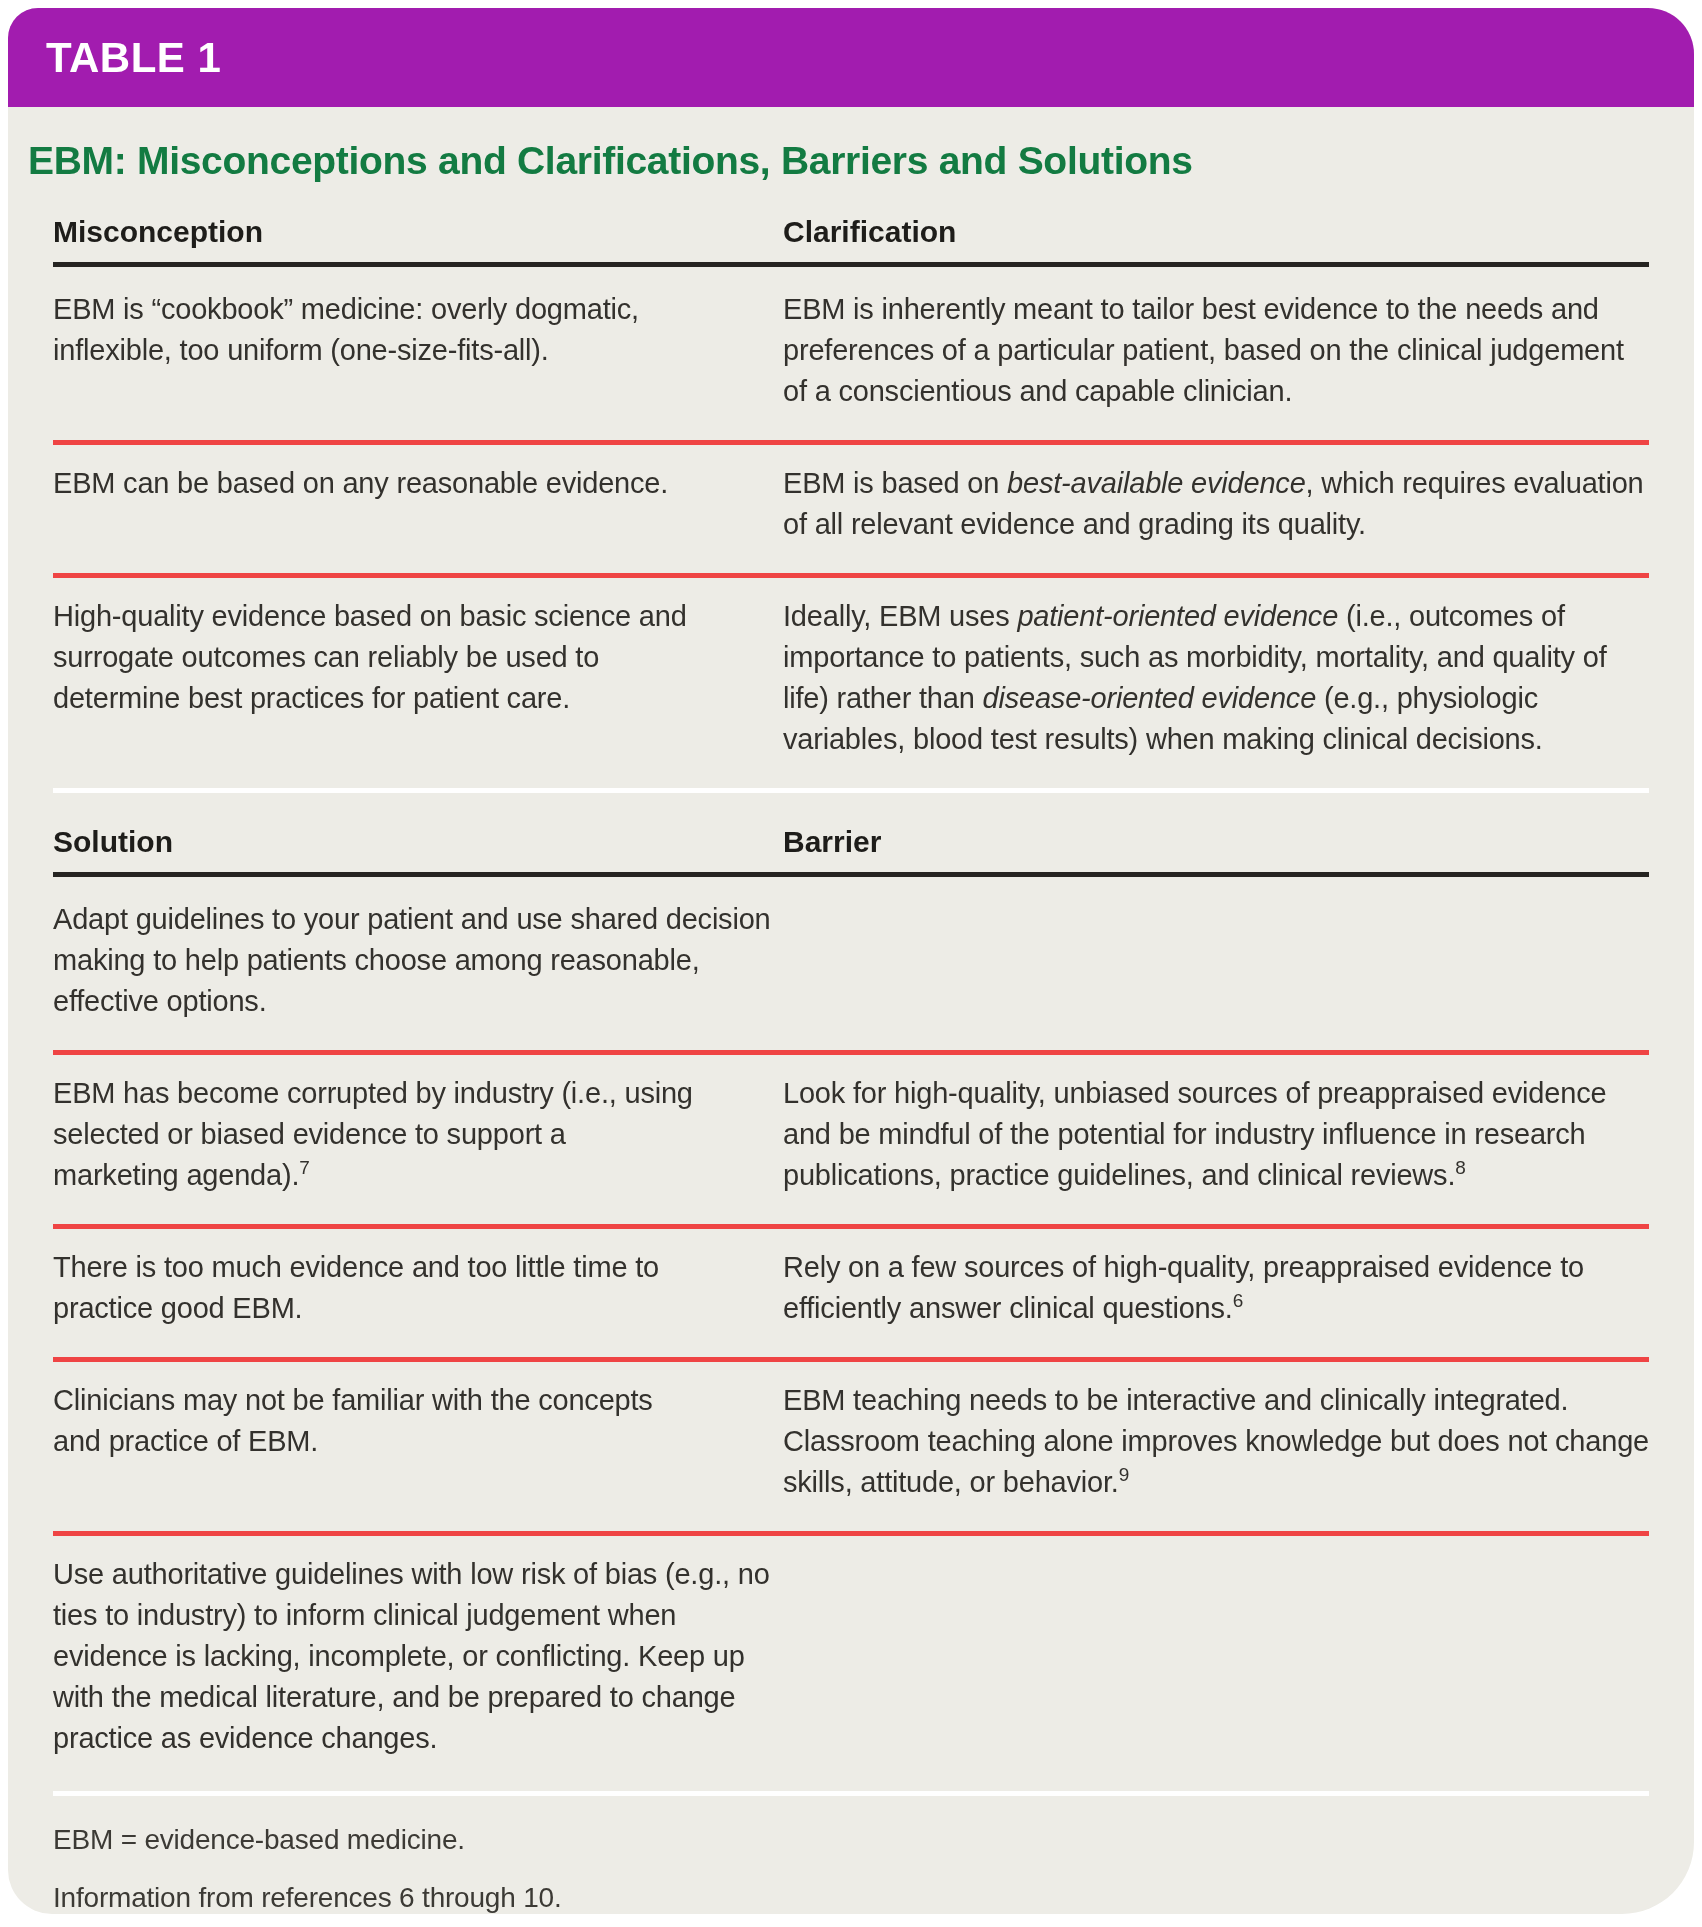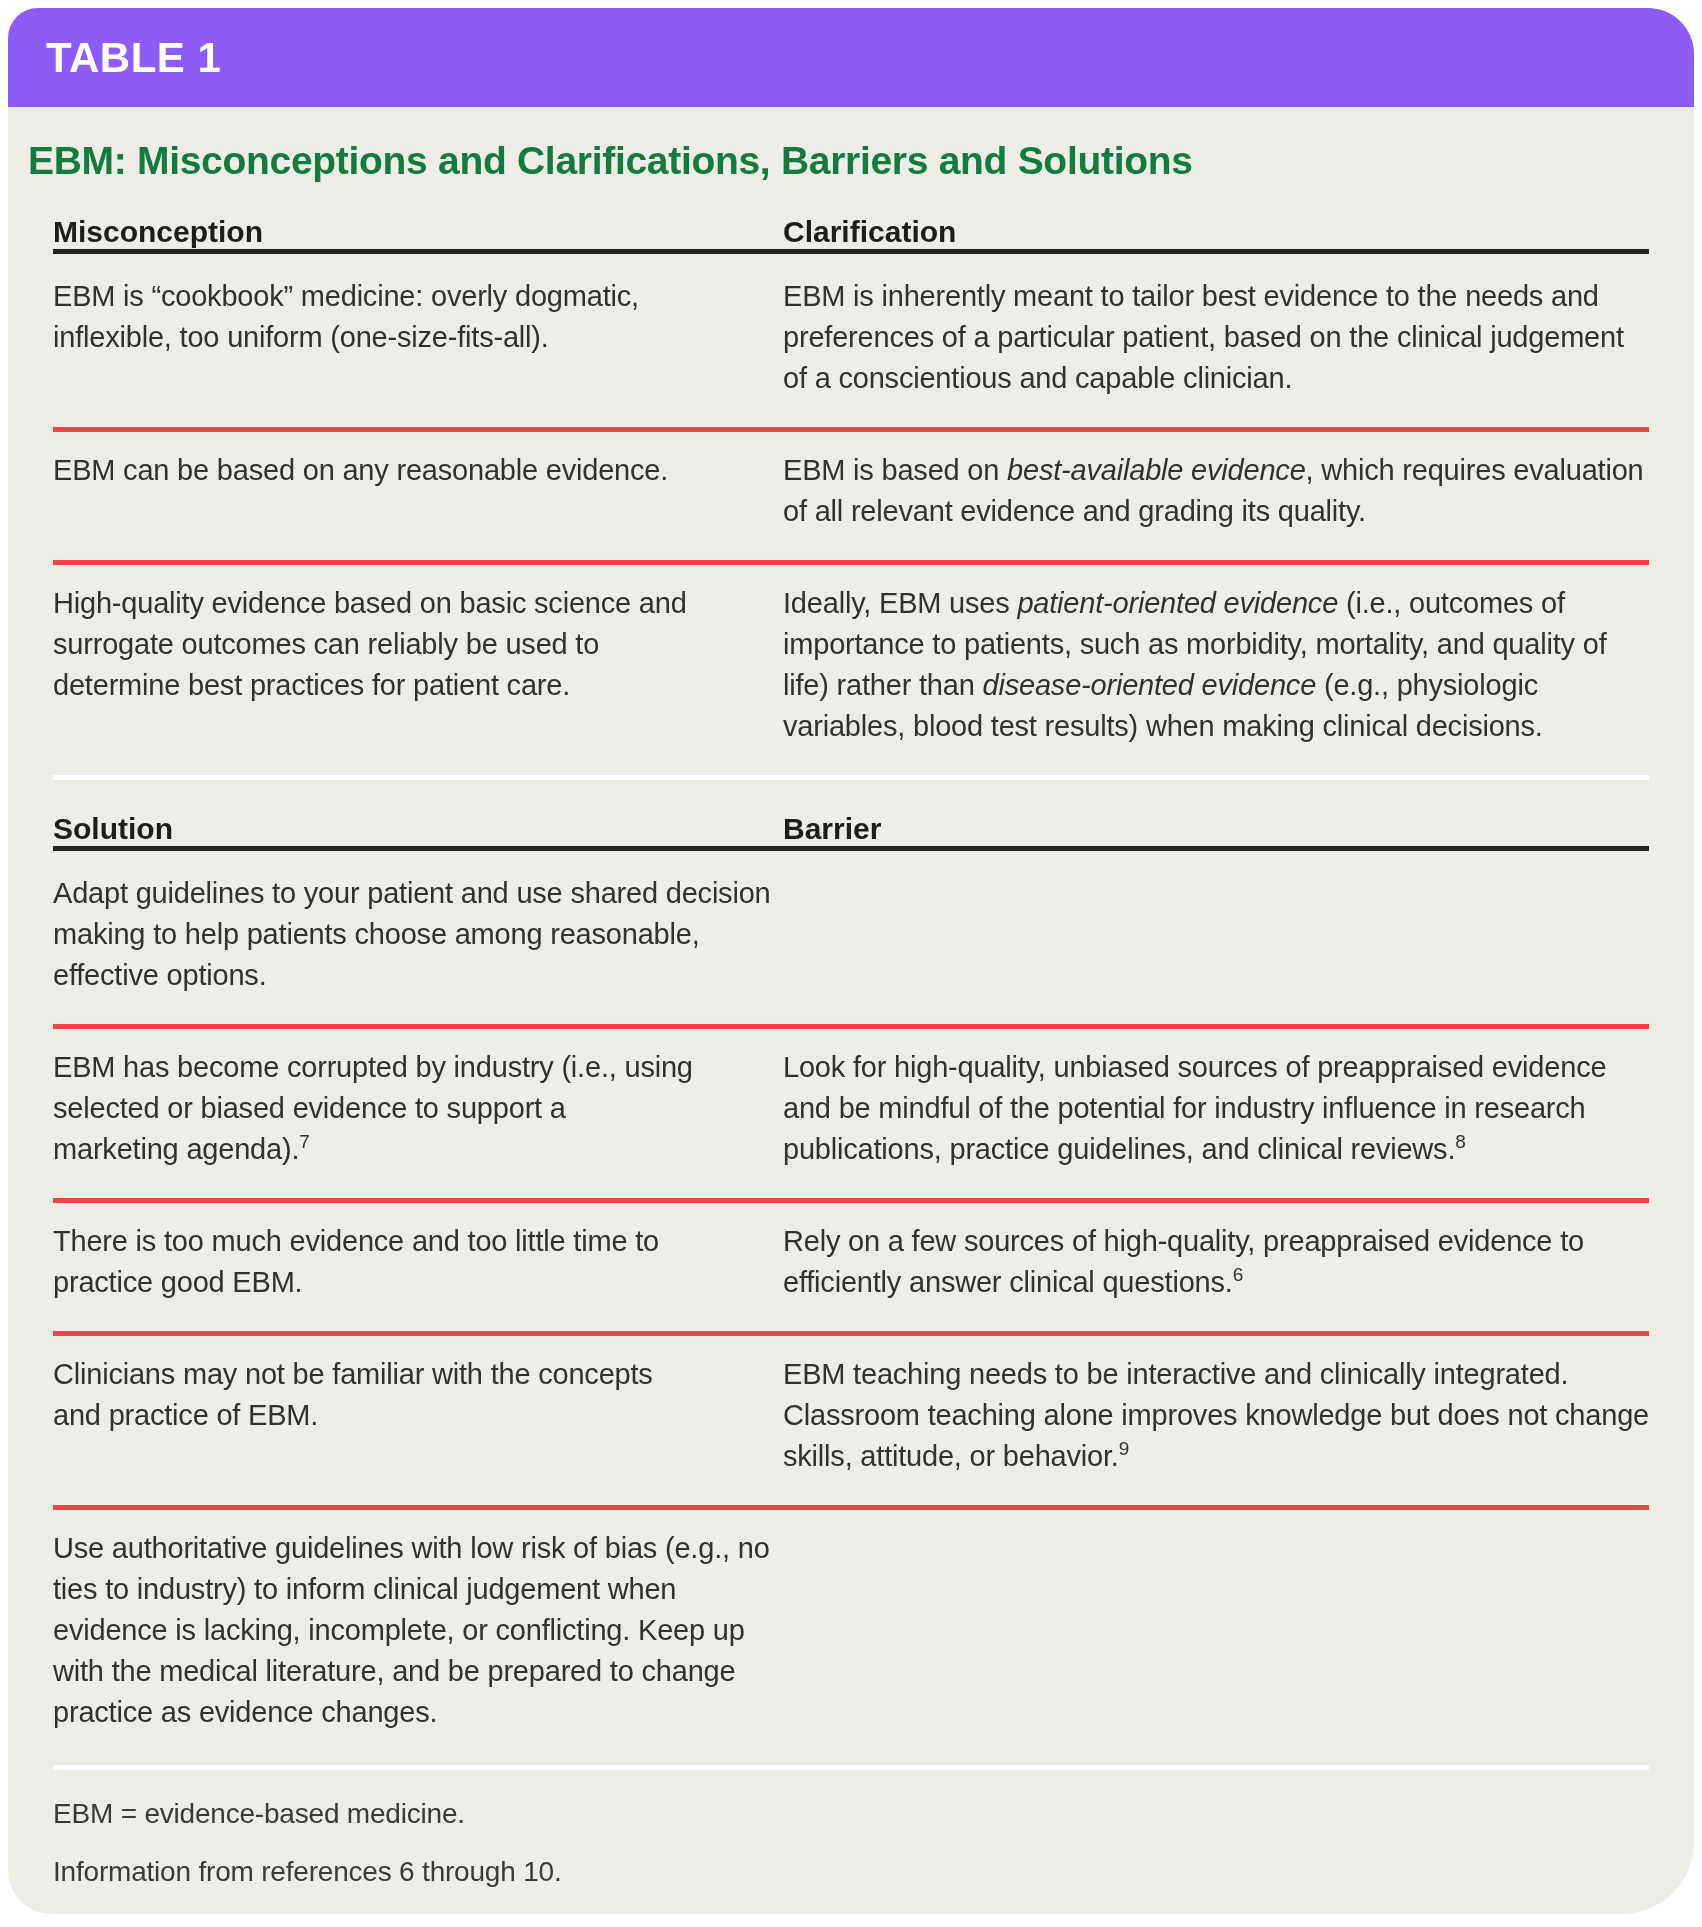--- a/index.html
+++ b/index.html
@@ -11,39 +11,40 @@
   }
   .card {
     position:absolute; left:8px; top:8px;
     width:1686px; height:1906px;
     background:#edece6;
     border-radius:30px 46px 72px 44px;
     overflow:hidden;
   }
   .card-header {
     height:99px;
-    background:#8b5cf6;
+    background:#a21caf;
     display:flex; align-items:center;
     padding-left:38px;
   }
   .table-tag {
     color:#ffffff;
     font-size:42px; font-weight:bold;
     letter-spacing:0.5px;
   }
   .title {
     margin:32px 20px 0;
     color:#137b42;
     font-size:39px; font-weight:bold;
     letter-spacing:-0.3px;
   }
   .sec-head {
     margin:32px 45px 1px;
     display:grid; grid-template-columns:730px 1fr;
     border-bottom:5px solid #262421;
+    padding-bottom:13px;
   }
   .sec-head .col-h {
     font-size:30px; font-weight:bold; color:#1e1d1a;
   }
   .rows { margin:4px 45px; }
   .rows.sec-end { border-bottom:5px solid #ffffff; }
   .trow {
     display:grid; grid-template-columns:730px 1fr;
     padding:18px 0 28px;
   }

